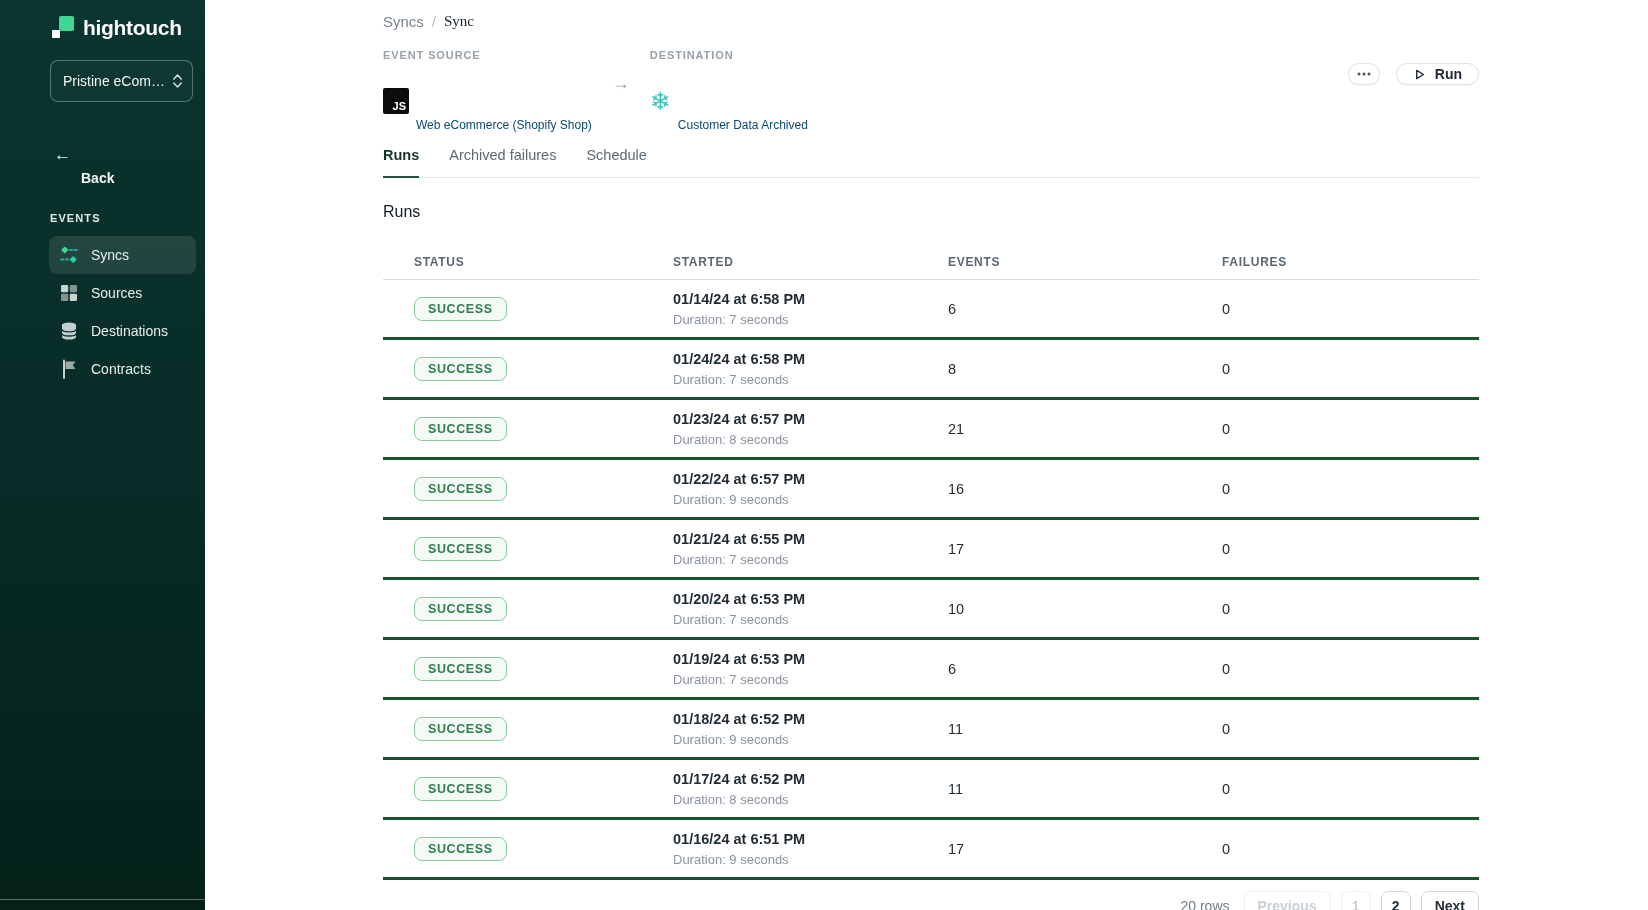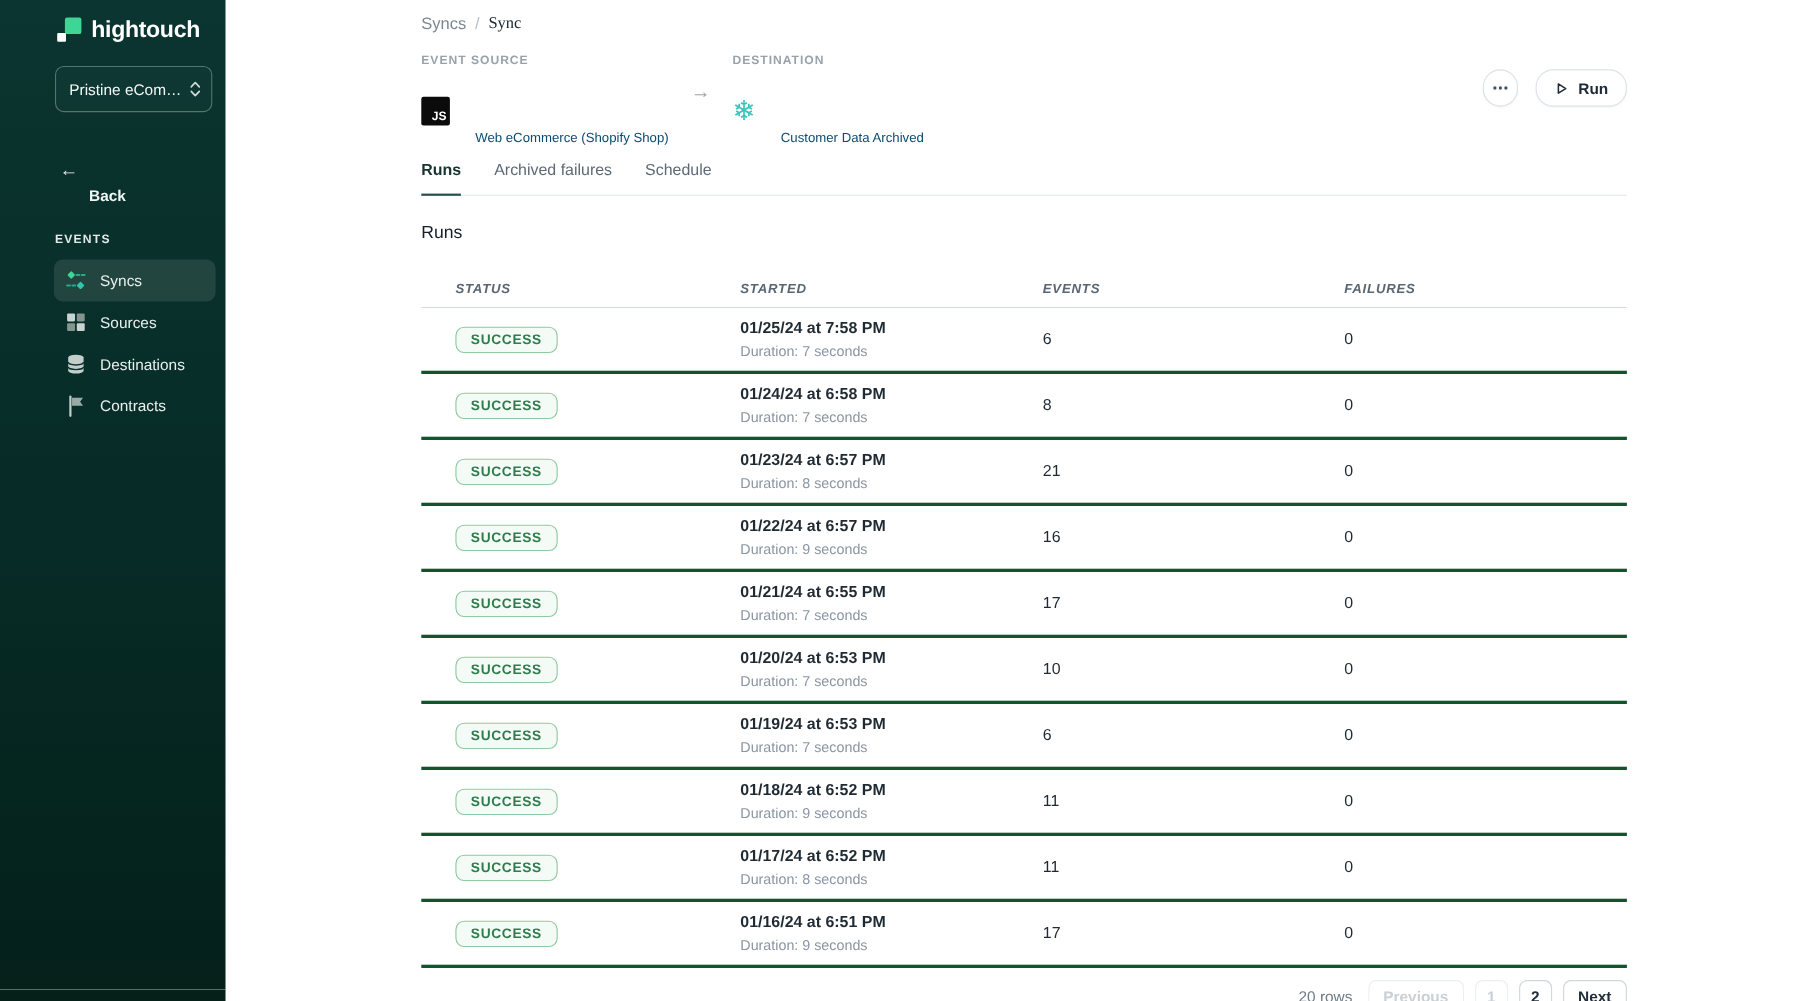--- a/index.html
+++ b/index.html
@@ -51,45 +51,45 @@
   .container { width:1096px; margin-left:178px; padding-top:13px; }
 
   .breadcrumb { display:flex; align-items:center; gap:8px; font-size:15px; }
   .crumb-parent { color:#7a8691; cursor:pointer; }
   .crumb-sep { color:#b7bfc6; }
   .crumb-current { color:#1a2630; font-weight:500;font-family:Liberation Serif, serif; }
 
   .page-header { display:flex; justify-content:space-between; align-items:flex-start; margin-top:19px; }
   .src-dst { display:flex; gap:20px; }
   .sd-block .sd-label { font-size:11px; font-weight:700; letter-spacing:0.9px; color:#98a2ab; margin-bottom:9px; }
-  .sd-row { display:flex; align-items:center; gap:23px;justify-content:center; }
+  .sd-row { display:flex; align-items:center; gap:7px;justify-content:center; }
   .sd-name { font-size:12px; color:#0c4a6e;margin-top:48px; }
   .js-icon { position:relative; width:26px; height:26px; background:#0b0b0b; border-radius:2px; }
   .js-icon span { position:absolute; right:3px; bottom:2px; color:#ffffff; font-size:11px; font-weight:700; }
   .flow-arrow { color:#9aa5ad; font-size:18px; margin-top:24px; }
   .snowflake-icon { font-size:25px; color:#38c5bb; line-height:1; font-weight:700; }
 
   .header-actions { display:flex; gap:16px; align-items:center; margin-top:14px; }
   .btn {
     display:flex; align-items:center; justify-content:center; gap:9px; background:#ffffff;
-    border:1px solid #dde2e7; border-radius:16px; height:34px; cursor:pointer;
+    border:1px solid #dde2e7; border-radius:16px; height:22px; cursor:pointer;
     font-size:14px; font-weight:700; color:#1d2935; box-shadow:0 1px 2px rgba(20,30,40,0.04);
   }
   .btn-more { width:32px; }
   .btn-run { padding:0 16px; }
 
   .tabs { display:flex; gap:30px; margin-top:15px; border-bottom:1px solid #e4e8ea; }
   .tab { font-size:14.5px; padding-bottom:13px; color:#5d6a75; cursor:pointer; border-bottom:2px solid transparent; margin-bottom:-1px; }
   .tab.active { color:#17342f; font-weight:700; border-bottom-color:#24504a; }
 
   .section-title { margin-top:25px; font-size:16px; font-weight:500; color:#141f29; }
 
   .grid-row { display:grid; grid-template-columns:259px 275px 274px 1fr; padding-left:31px; align-items:center; }
   .thead { margin-top:23px; height:36px; border-bottom:1px solid #d7dce0; }
-  .th { font-size:12px; font-weight:700; letter-spacing:0.7px; color:#5a6672;font-style:italic; }
+  .th { font-size:12px; font-weight:700; letter-spacing:0.7px; color:#5a6672; }
   .tr { height:60px; border-bottom:3px solid #14532d; cursor:pointer; }
   .badge {
     display:inline-block; padding:4px 13px; border:1px solid #8ec9a0; border-radius:8px;
     background:#f4faf5; color:#2e7d4c; font-size:12.5px; font-weight:700; letter-spacing:0.6px;
   }
   .run-date { font-size:14.5px; font-weight:600; color:#1f2a33; }
   .run-duration { font-size:13px; color:#8a95a1; margin-top:5px; }
   .num-cell { font-size:14.5px; color:#1f2a33; }
 
   .pagination { display:flex; justify-content:flex-end; align-items:center; gap:10px; margin-top:11px; }
@@ -243,21 +243,21 @@
       <div class="th">STATUS</div>
       <div class="th">STARTED</div>
       <div class="th">EVENTS</div>
       <div class="th">FAILURES</div>
     </div>
 
     <div id="table-body">
       <div class="grid-row tr">
         <div class="td"><span class="badge">SUCCESS</span></div>
         <div class="td">
-          <div class="run-date">01/25/24 at 7:58 PM</div>
+          <div class="run-date">01/14/24 at 6:58 PM</div>
           <div class="run-duration">Duration: 7 seconds</div>
         </div>
         <div class="td num-cell">6</div>
         <div class="td num-cell">0</div>
       </div>
 
       <div class="grid-row tr">
         <div class="td"><span class="badge">SUCCESS</span></div>
         <div class="td">
           <div class="run-date">01/24/24 at 6:58 PM</div>

